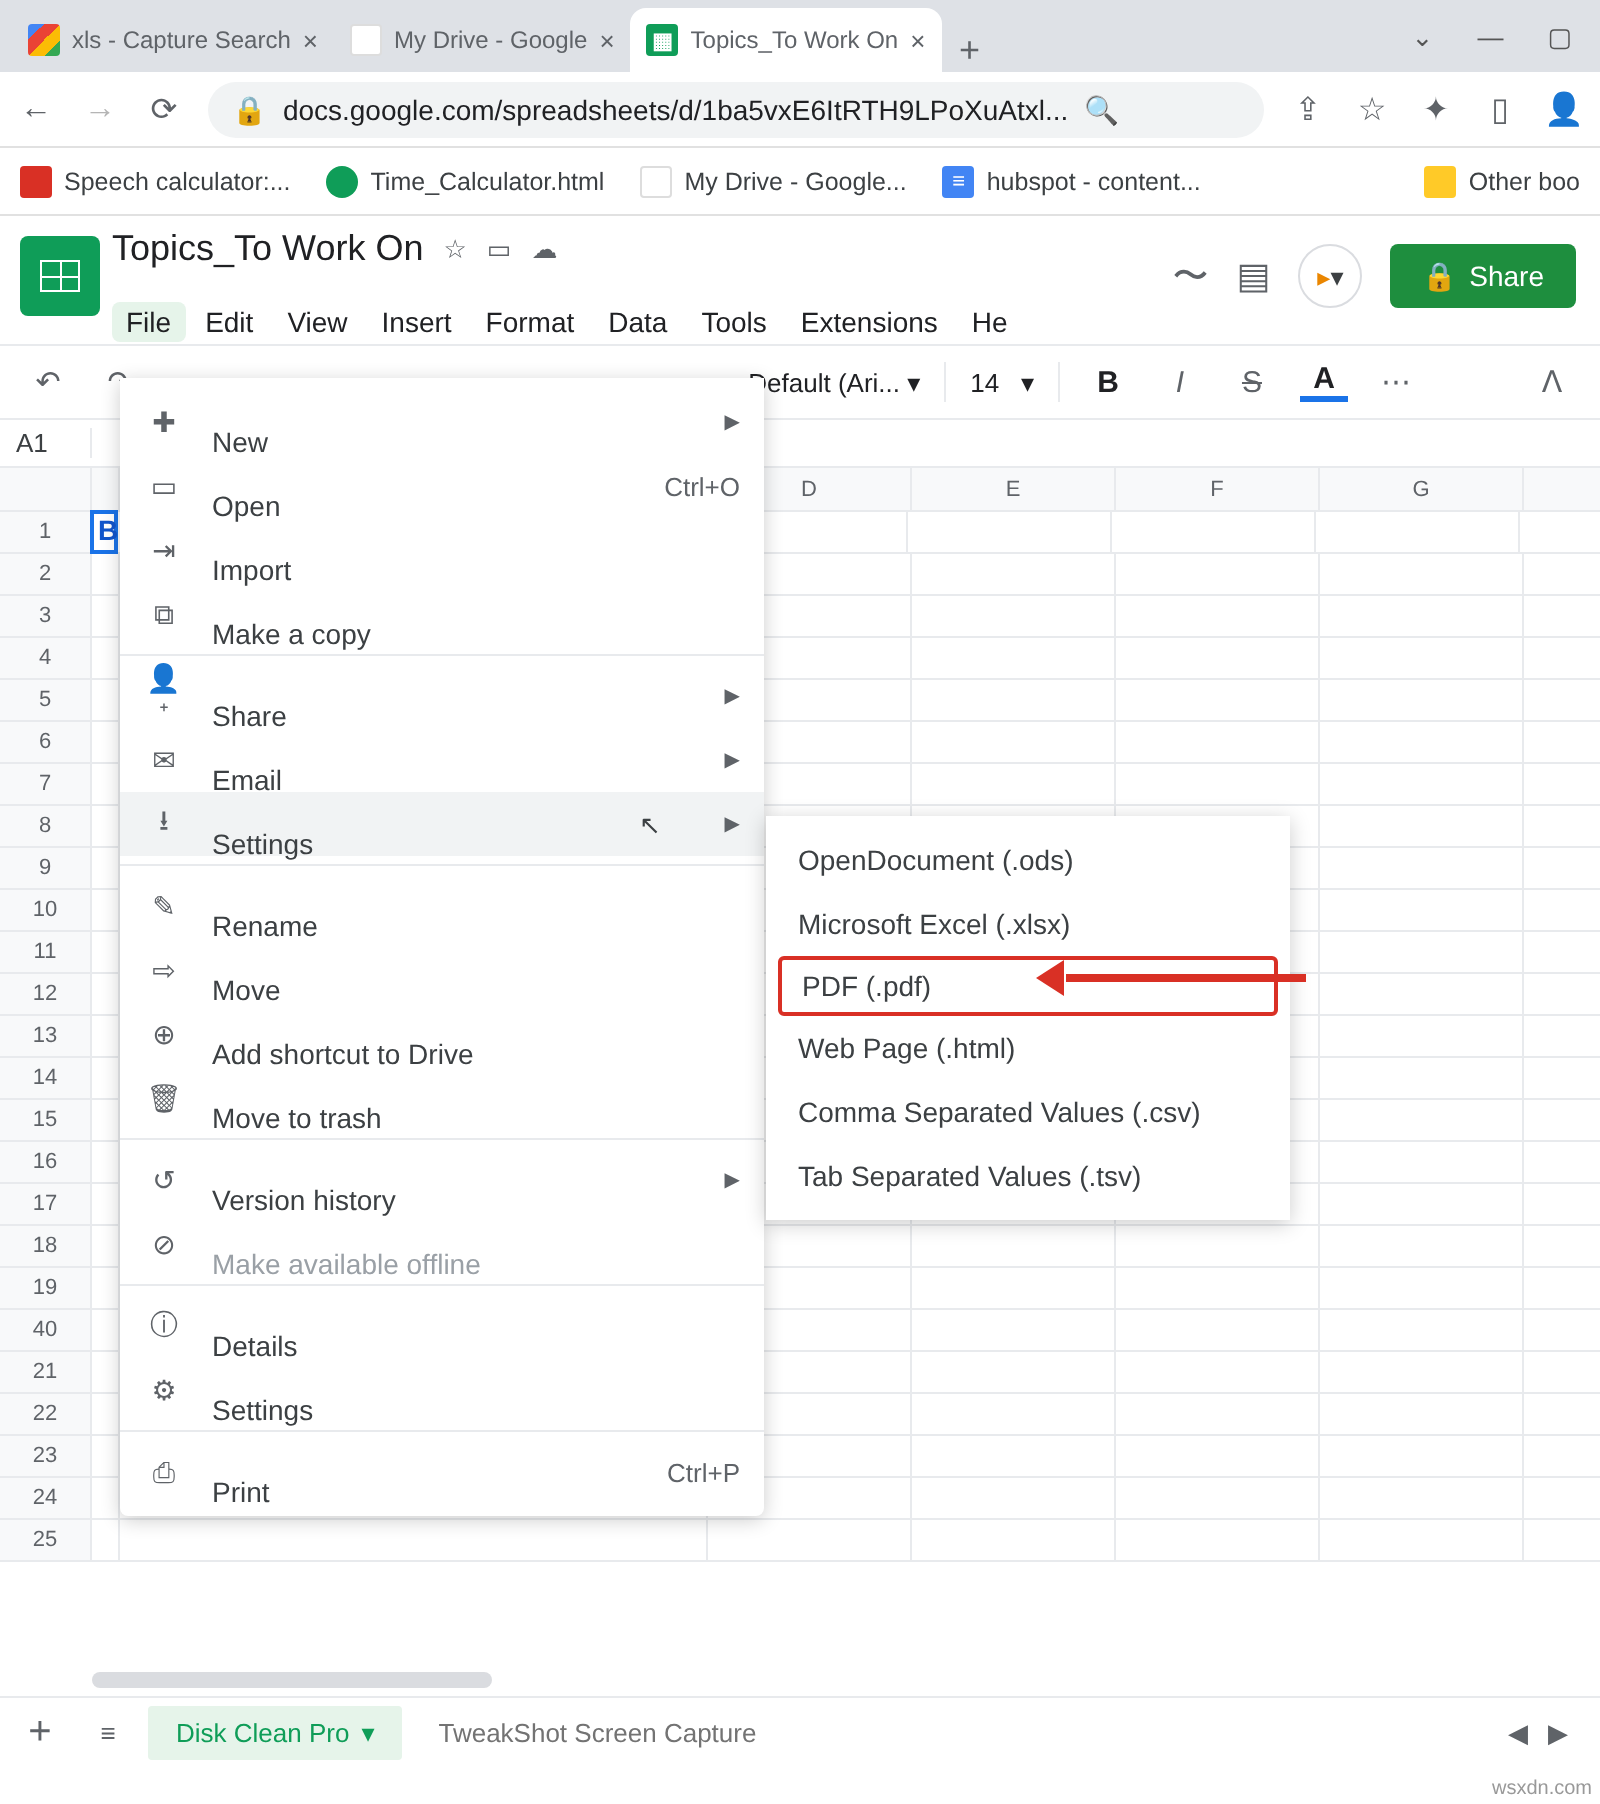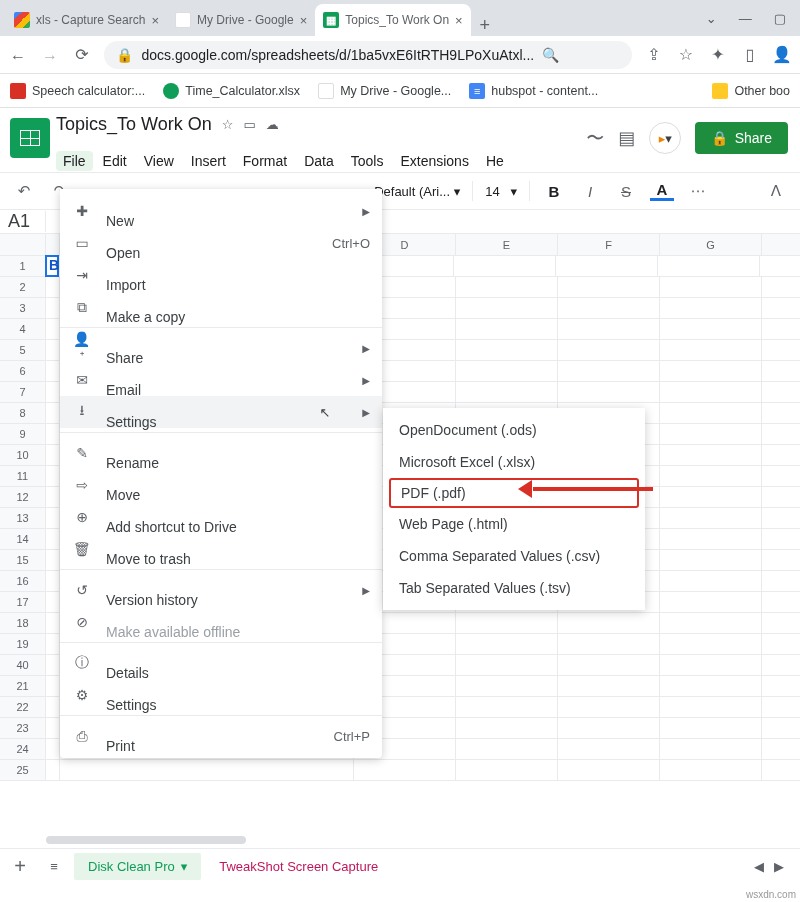--- a/index.html
+++ b/index.html
@@ -44,21 +44,21 @@
 .tb-sep { width: 1px; height: 20px; background: #e8eaed; }
 .font-sel { font-size: 13px; color: #202124; }
 .tb-icon { width: 24px; text-align: center; font-size: 15px; }
 .bold { font-weight: bold; color: #202124; }
 .italic { font-style: italic; }
 .strike { text-decoration: line-through; }
 .color-A { font-weight: bold; color: #202124; border-bottom: 3px solid #1a73e8; }
 
 
 .cell-ref-row { display: flex; align-items: center; height: 24px; border-bottom: 1px solid #e8eaed; }
-.cell-ref { width: 46px; padding-left: 8px; font-size: 18px; color: #3c4043; border-right: 1px solid #e8eaed; }
+.cell-ref { width: 46px; padding-left: 8px; font-size: 13px; color: #3c4043; border-right: 1px solid #e8eaed; }
 
 .grid { position: relative; }
 .col-heads { display: flex; height: 22px; border-bottom: 1px solid #e8eaed; background: #f8f9fa; }
 .corner { width: 46px; border-right: 1px solid #e8eaed; }
 .col-head { width: 102px; text-align: center; font-size: 11px; color: #5f6368; border-right: 1px solid #e8eaed; line-height: 22px; }
 .rows { }
 .row { display: flex; height: 21px; border-bottom: 1px solid #e8eaed; }
 .row-head { width: 46px; text-align: center; font-size: 11px; color: #5f6368; border-right: 1px solid #e8eaed; line-height: 21px; background: #f8f9fa; }
 .cell { width: 102px; border-right: 1px solid #e8eaed; }
 
@@ -85,21 +85,21 @@
 
 
 .bluecell { color: #1155cc; font-weight: bold; font-size: 14px; padding-left: 2px; border: 2px solid #1a73e8; margin: -1px; }
 
 
 .sheet-tabs { position: absolute; bottom: 18px; left: 0; right: 0; height: 36px; border-top: 1px solid #e8eaed; background: #fff; display: flex; align-items: center; padding: 0 6px; gap: 8px; }
 .sh-plus { font-size: 20px; color: #5f6368; width: 28px; text-align: center; }
 .sh-menu { color: #5f6368; width: 24px; text-align: center; }
 .sh-tab { padding: 6px 14px; font-size: 13px; color: #0f9d58; font-weight: 500; border-radius: 2px; display:flex; align-items:center; gap:6px;}
 .sh-tab.active { background: #e6f4ea; }
-.sh-tab2 { padding: 6px 10px; font-size: 13px; color: #be185d; }
+.sh-tab2 { padding: 6px 10px; font-size: 13px; color: #737373; }
 .sh-nav { margin-left: auto; display:flex; gap:10px; color:#5f6368; padding-right:10px;}
 
 
 .hscroll { position: absolute; bottom: 56px; left: 46px; right: 16px; height: 10px; }
 .hscroll-thumb { width: 200px; height: 8px; background: #dadce0; border-radius: 4px; }
 
 
 .watermark { position: absolute; right: 4px; bottom: 2px; font-size: 10px; color: #999; }
 
 
@@ -155,21 +155,21 @@
   <span class="nav-icon">👤</span>
 </div>
 
 <div class="bookmarks">
   <div class="bm-item">
       <span class="fav fav-calc"></span>
       <span>Speech calculator:...</span>
     </div>
   <div class="bm-item">
       <span class="fav fav-time"></span>
-      <span>Time_Calculator.xlsx</span>
+      <span>Time_Calculator.html</span>
     </div>
   <div class="bm-item">
       <span class="fav fav-drive">▲</span>
       <span>My Drive - Google...</span>
     </div>
   <div class="bm-item">
       <span class="fav fav-doc">≡</span>
       <span>hubspot - content...</span>
     </div>
   <div class="bm-item" style="margin-left:auto">

